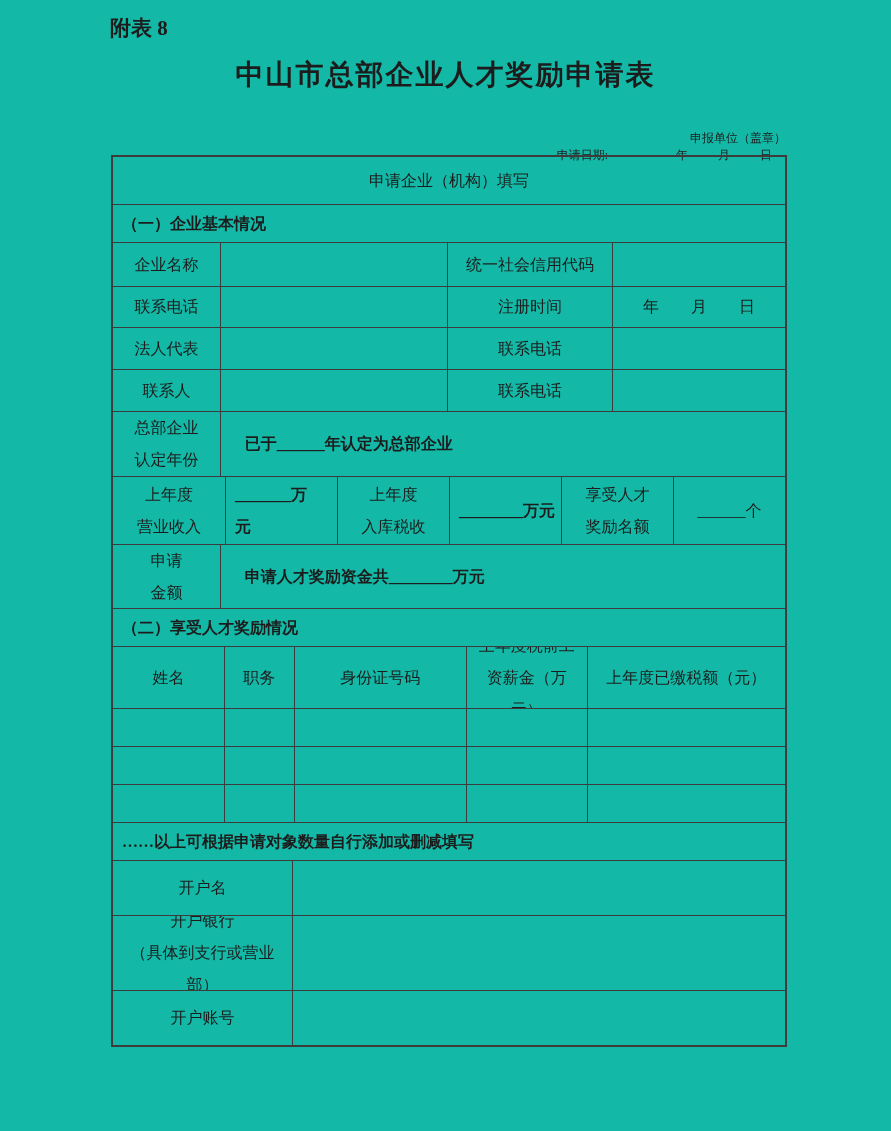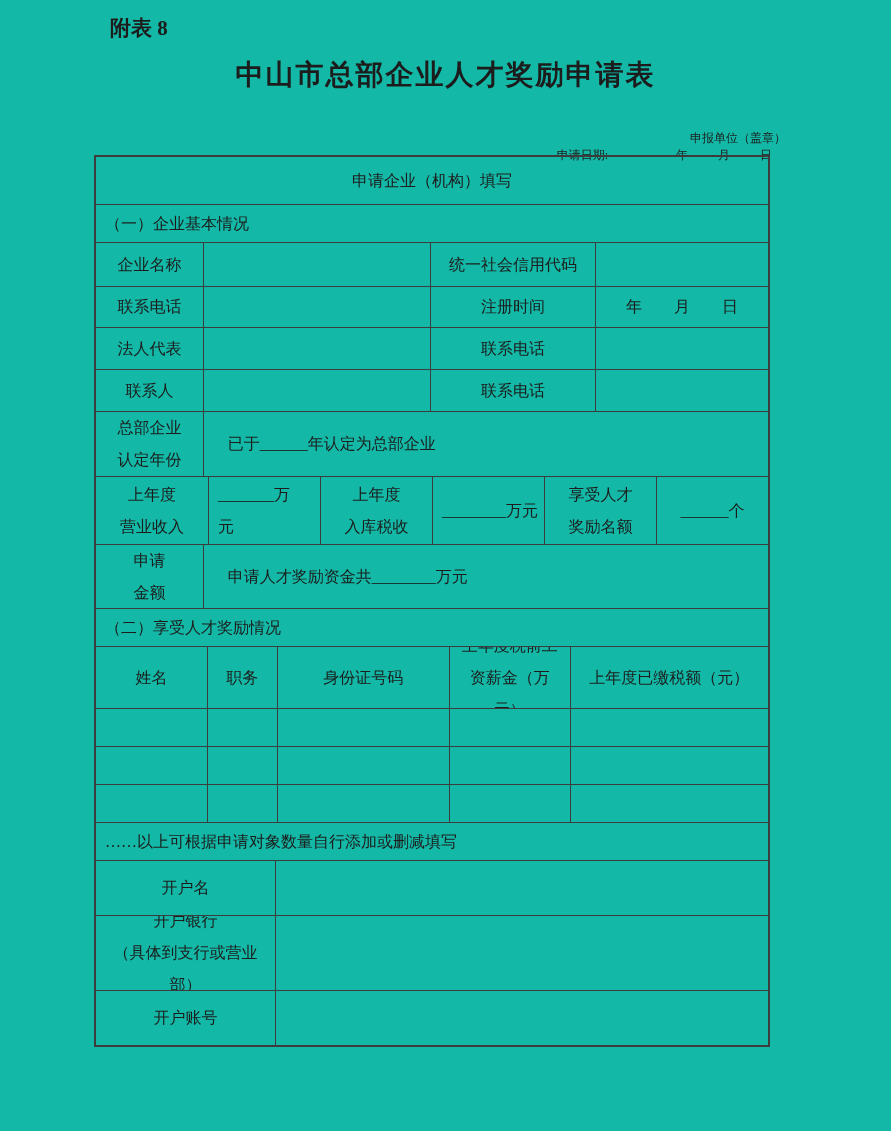--- a/index.html
+++ b/index.html
@@ -25,37 +25,37 @@
     position:absolute; left:111px; top:130px; width:675px;
     font-size:12px;
     display:flex; justify-content:space-between; align-items:flex-end;flex-direction:column;
   }
   .meta-right { display:flex; align-items:flex-end; }
   .meta-right .date-label { margin-right:68px; }
   .meta-right .date-unit { margin-right:30px; }
   .meta-right .date-unit:last-child { margin-right:14px; }
 
   .form-table {
-    position:absolute; left:94px; top:155px; width:676px;
+    position:absolute; left:111px; top:155px; width:676px;
     border:2px solid #3c3c3c;
     font-size:16px;
   }
   .row { display:flex; width:100%; border-top:1px solid #3c3c3c; }
   .row:first-child { border-top:none; }
   .cell {
     display:flex; align-items:center; justify-content:center;
     text-align:center;
     border-left:1px solid #3c3c3c;
     white-space:pre-line;
     line-height:2.0;
     padding:2px 4px;
     overflow:hidden;
   }
   .cell:first-child { border-left:none; }
-  .cell.left { justify-content:flex-start; text-align:left; padding-left:9px; }
+  .cell.left { justify-content:flex-start; text-align:left; padding-left:9px;font-weight:bold; }
   .cell.pad14 { padding-left:24px; }
 
   
   .h47{height:47px}.h38{height:38px}.h41{height:41px}
   .h42{height:42px}.h44{height:44px}.h55{height:55px}.h62{height:62px}
   .h64{height:64px}.h65{height:65px}.h68{height:68px}.h75{height:75px}
 
   
   .w-full{width:100%}
   .b1{width:15.9%}.b2{width:33.8%}.b3{width:24.6%}.b4{width:25.7%}

